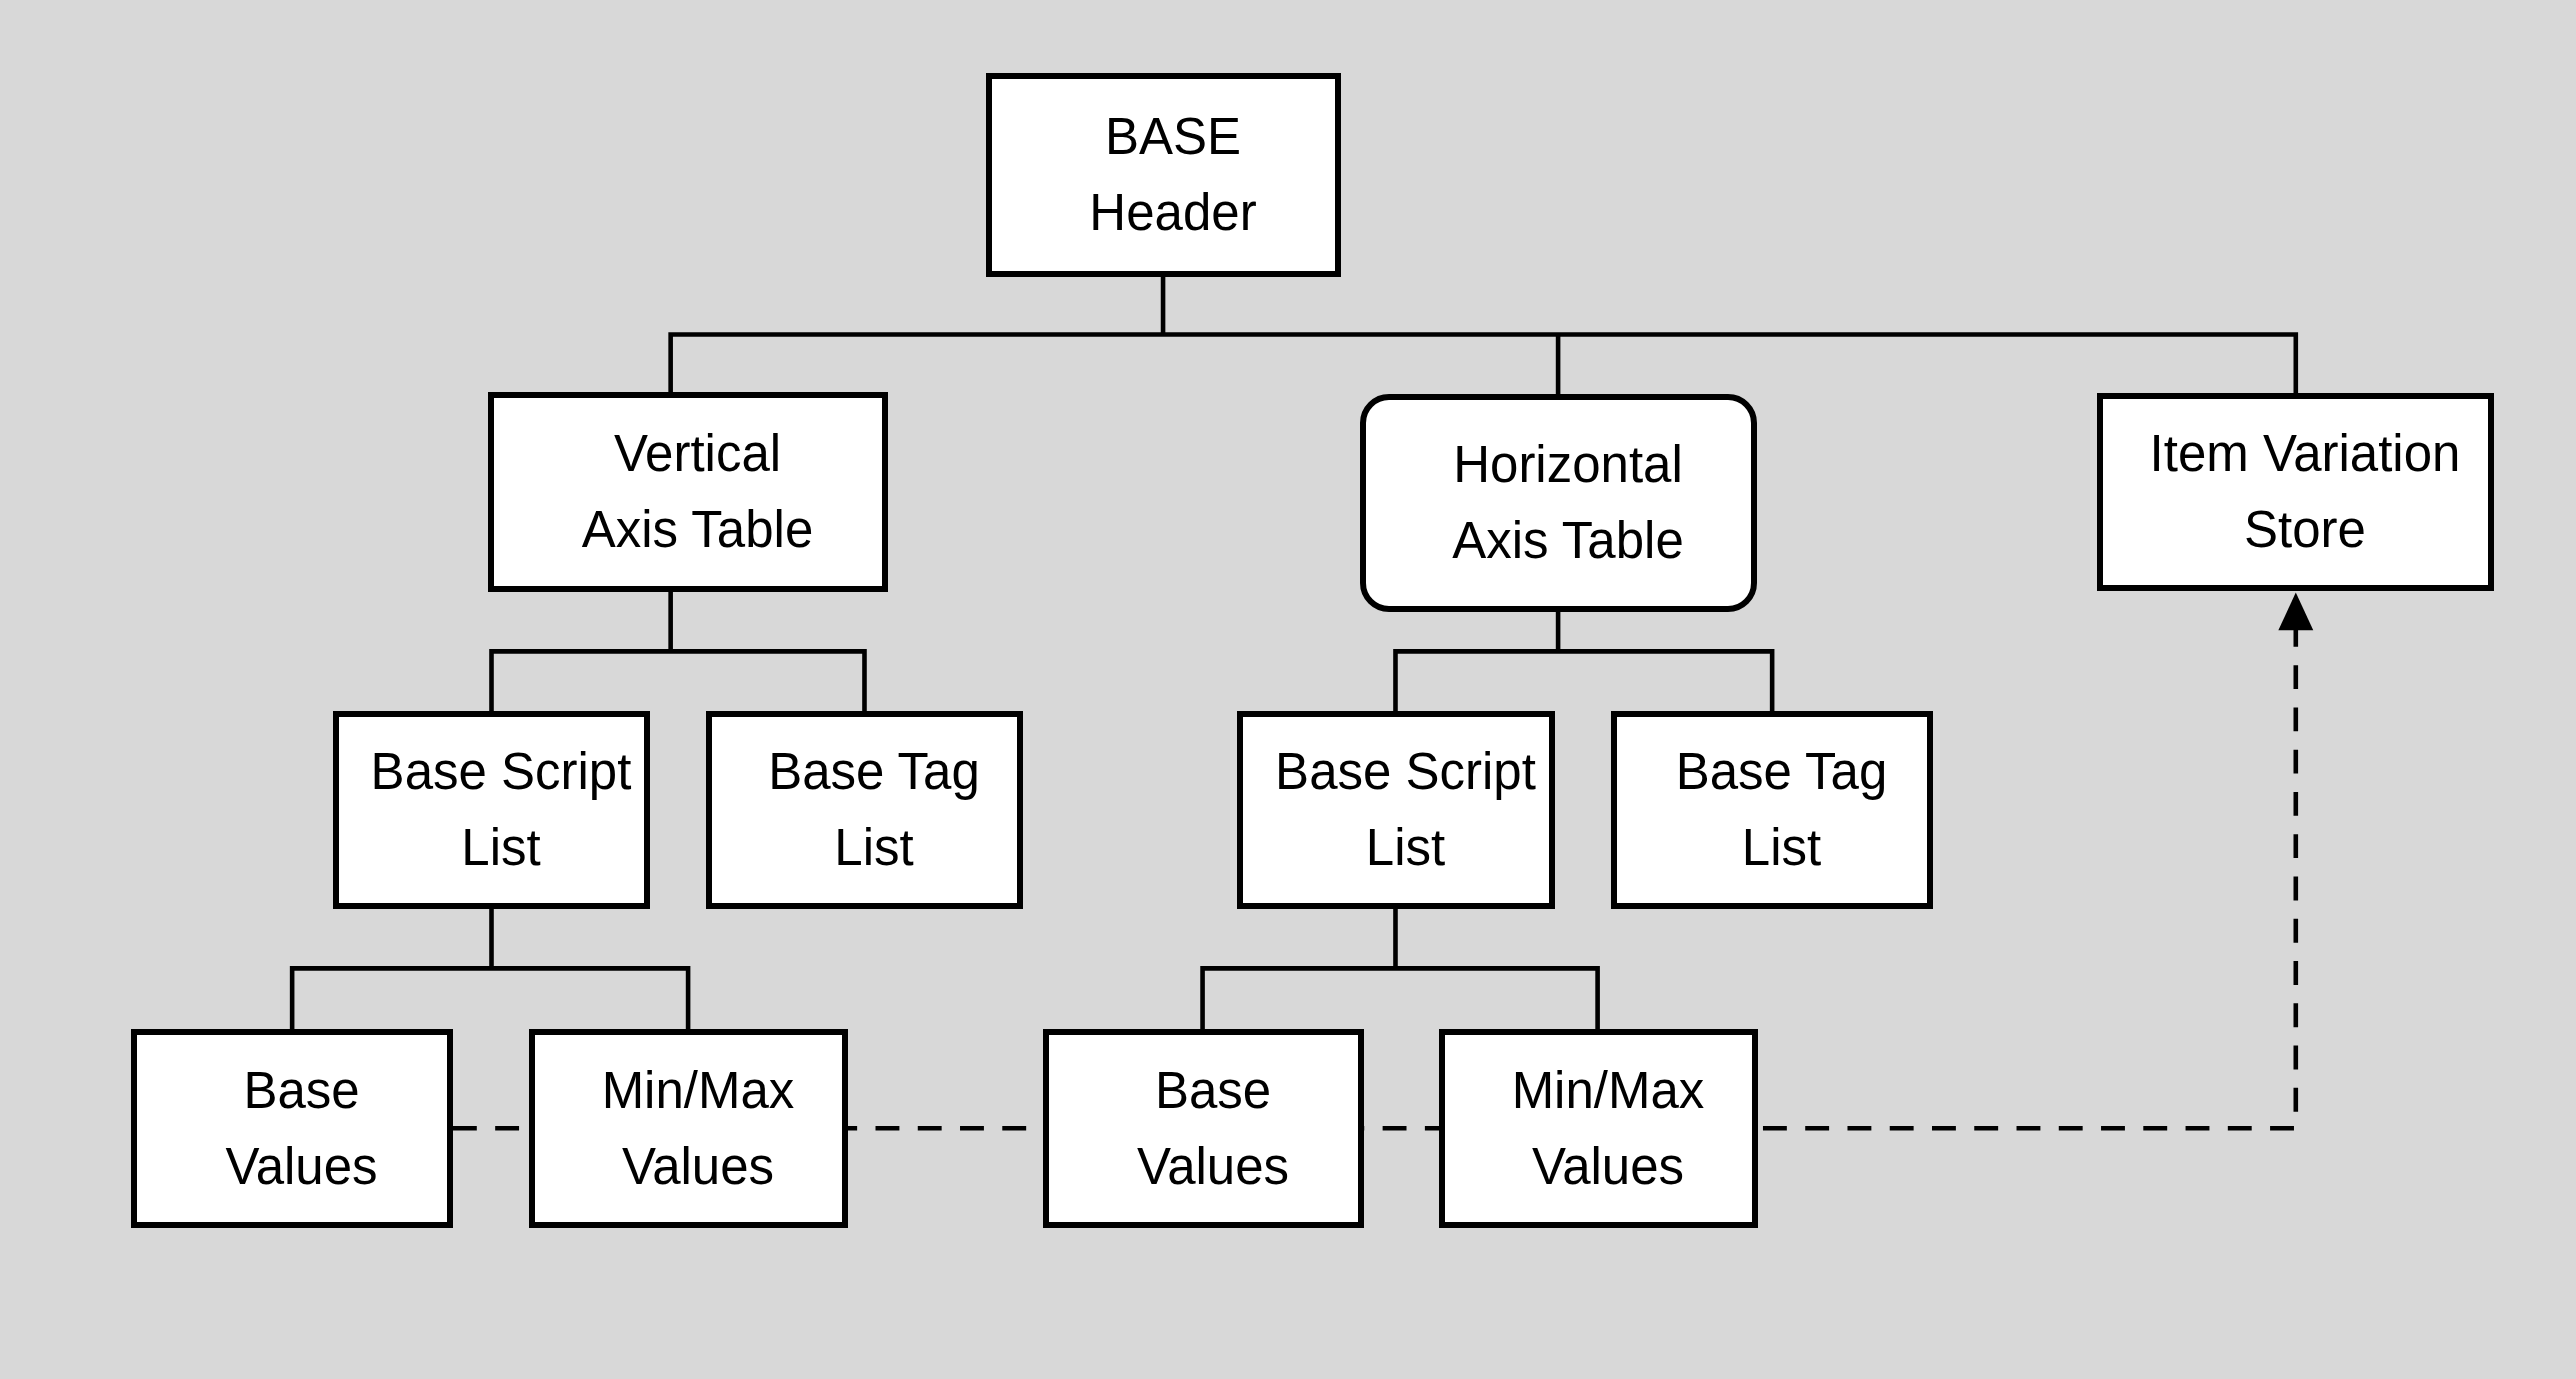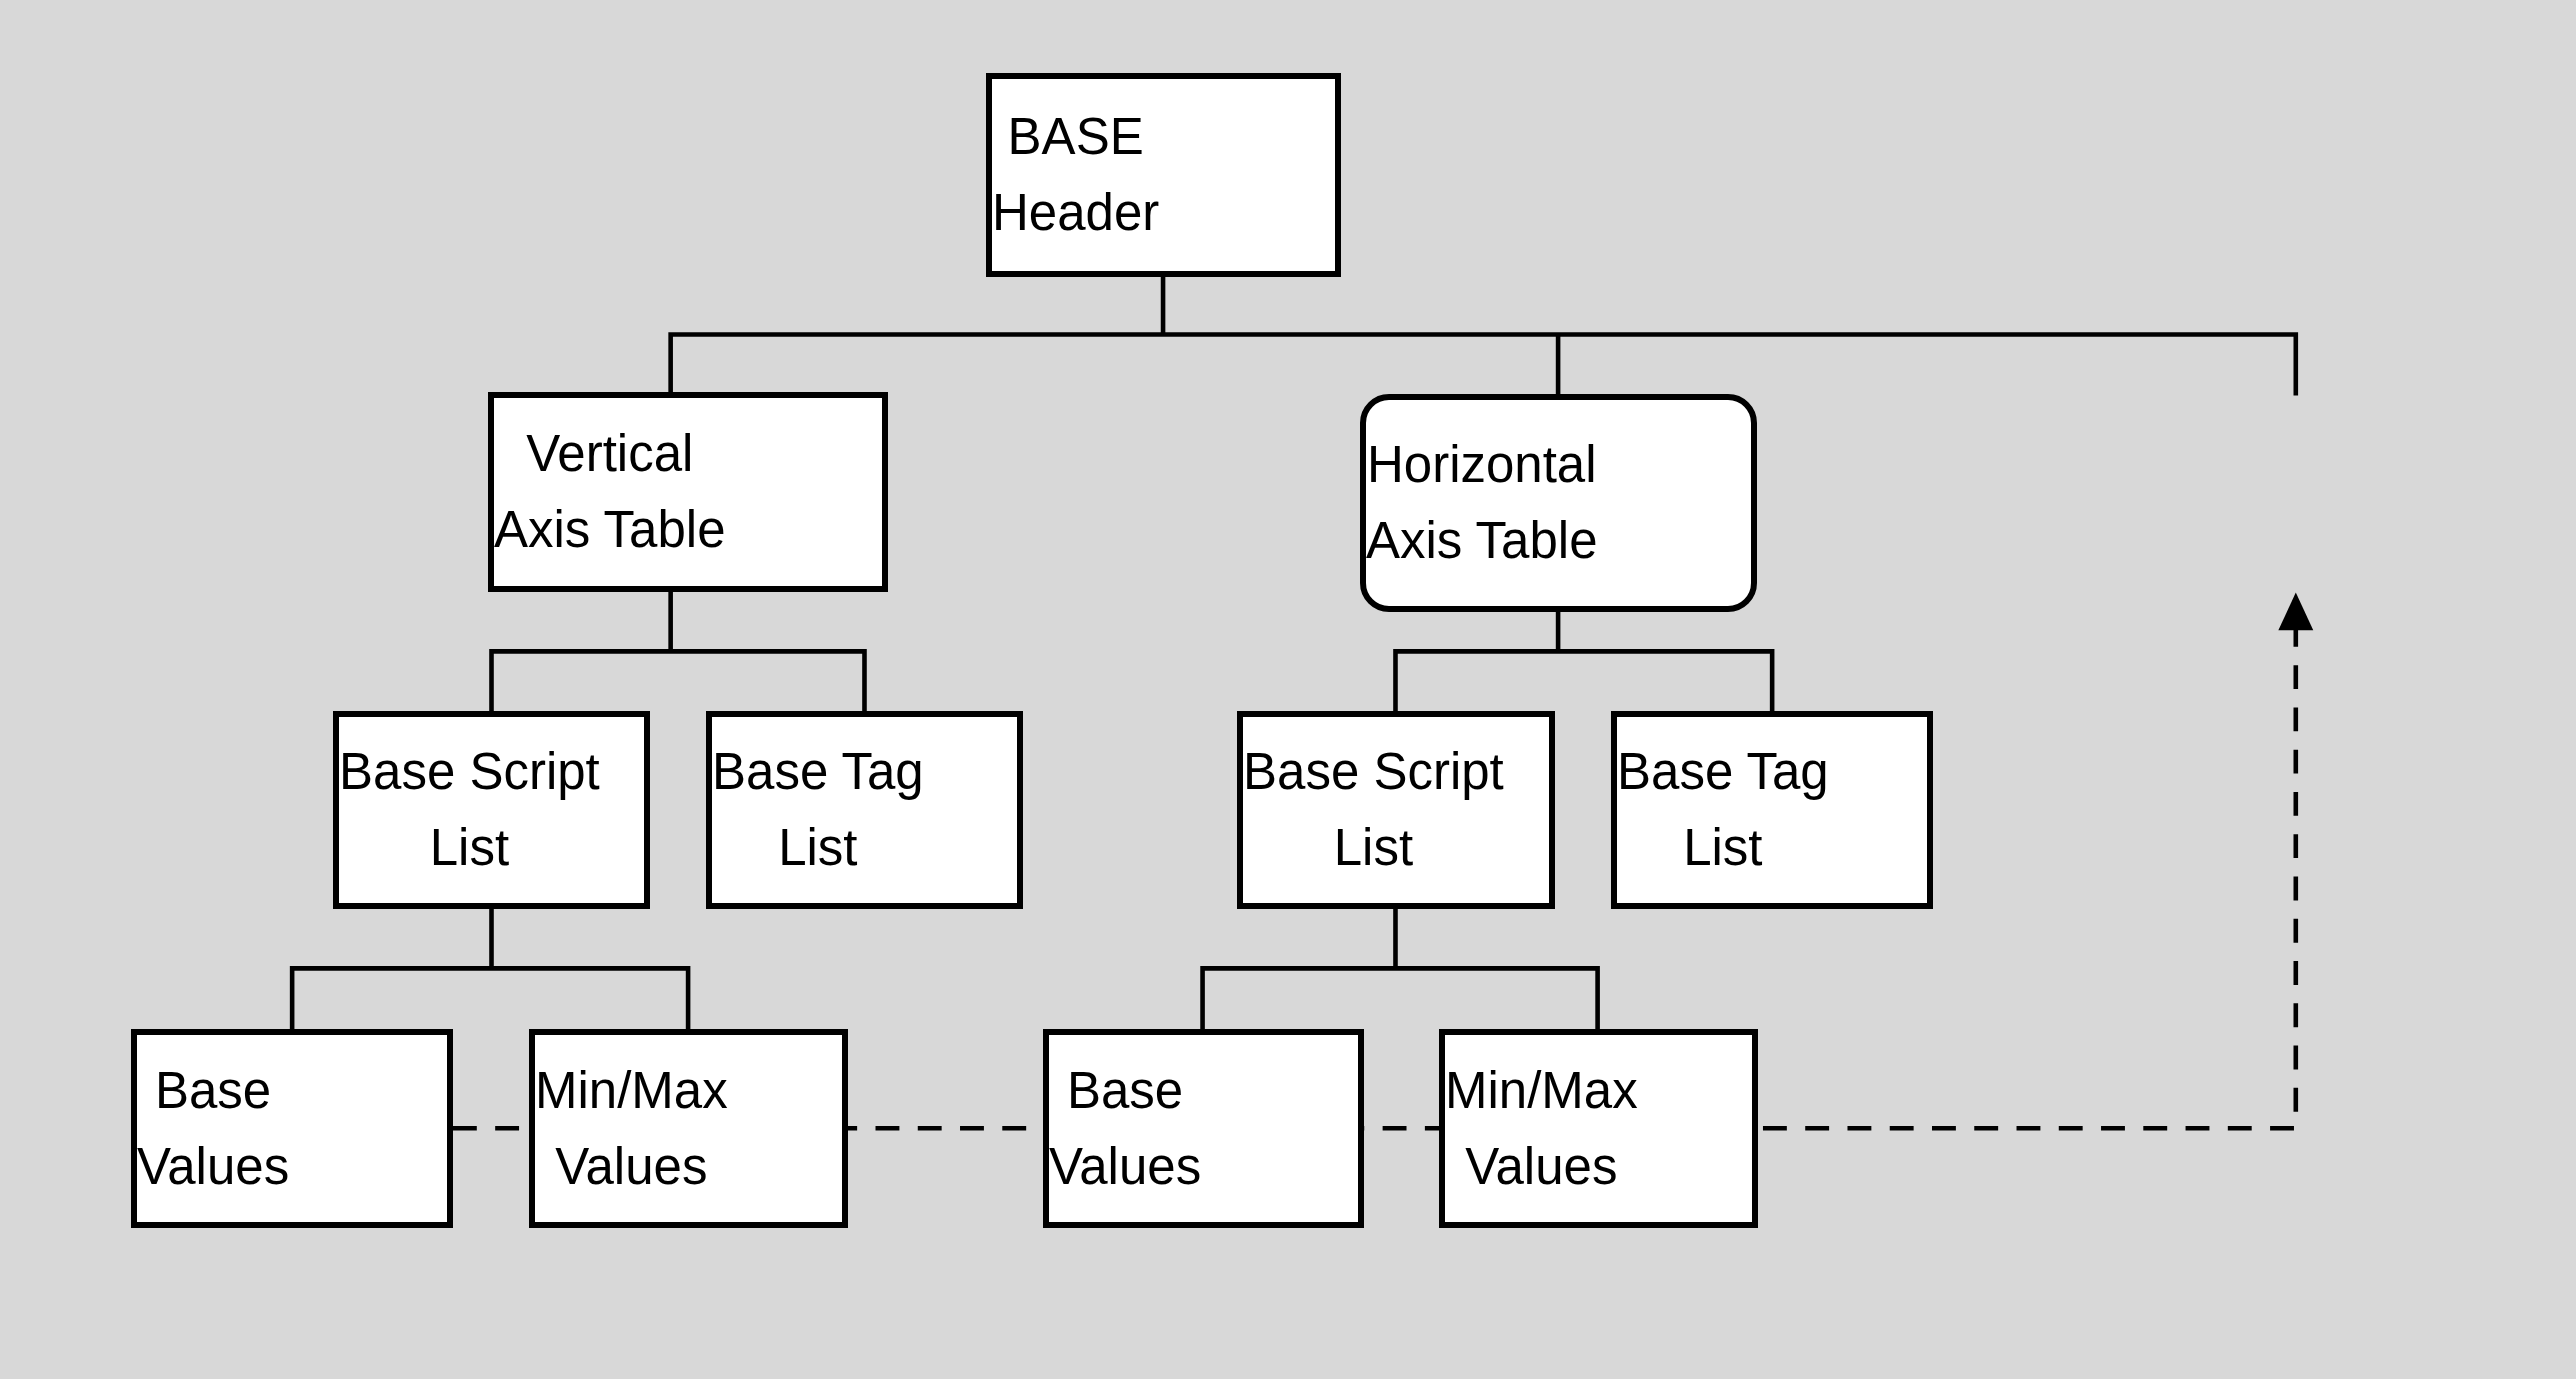--- a/index.html
+++ b/index.html
@@ -22,20 +22,22 @@
     width: 2576px;
     height: 1380px;
   }
   .node {
     position: absolute;
     box-sizing: border-box;
     background: #ffffff;
     border: 6.4px solid #000000;
     display: flex;
     align-items: center;
+    justify-content: center;
+    padding-left: 19px;
   }
   .node-label {
     color: #000000;
     font-size: 51px;
     line-height: 76px;
     text-align: center;
     white-space: pre-line;
   }
   
   .pos-base-header          { left: 986px; top: 73px;   width: 355px; height: 204px; }
@@ -92,20 +94,24 @@
   <div class="node pos-vertical-axis-table">
     <span class="node-label">Vertical
 Axis Table</span>
   </div>
 
   <div class="node pos-horizontal-axis-table">
     <span class="node-label">Horizontal
 Axis Table</span>
   </div>
 
+  <div class="node pos-item-variation-store">
+    <span class="node-label">Item Variation
+Store</span>
+  </div>
 
   <div class="node pos-base-script-list-left">
     <span class="node-label">Base Script
 List</span>
   </div>
 
   <div class="node pos-base-tag-list-left">
     <span class="node-label">Base Tag
 List</span>
   </div>

